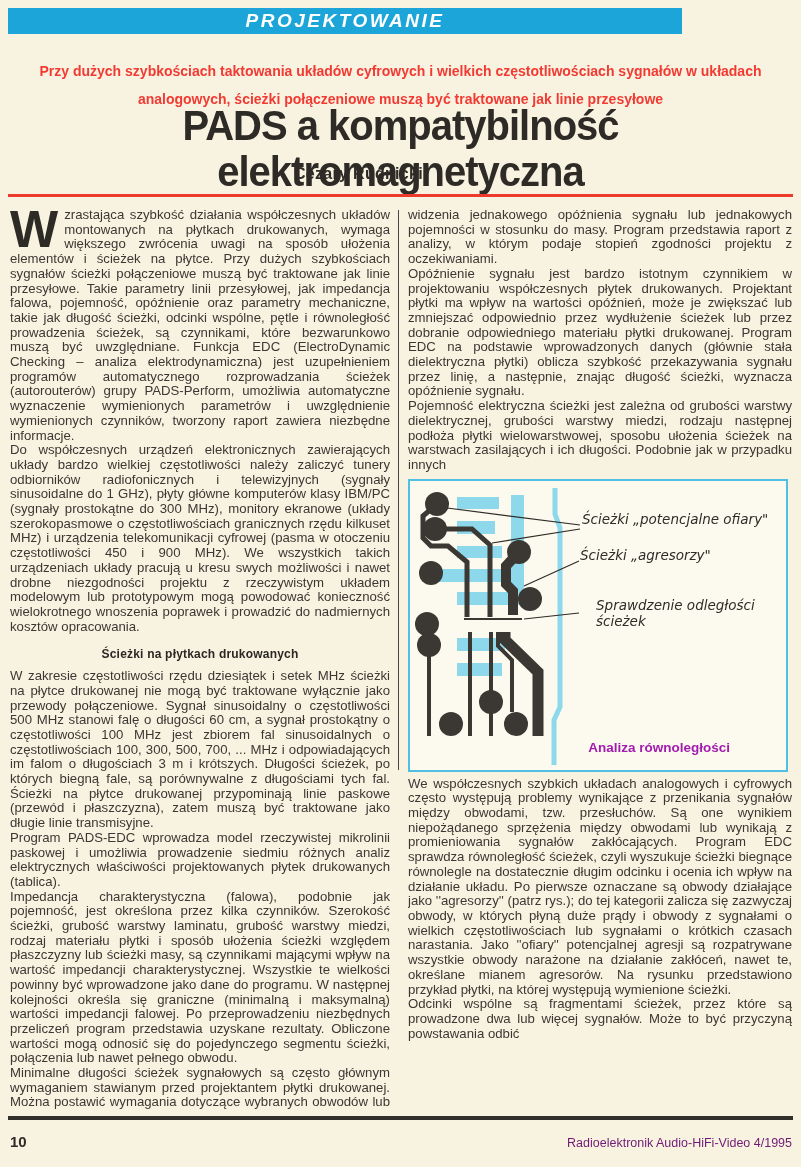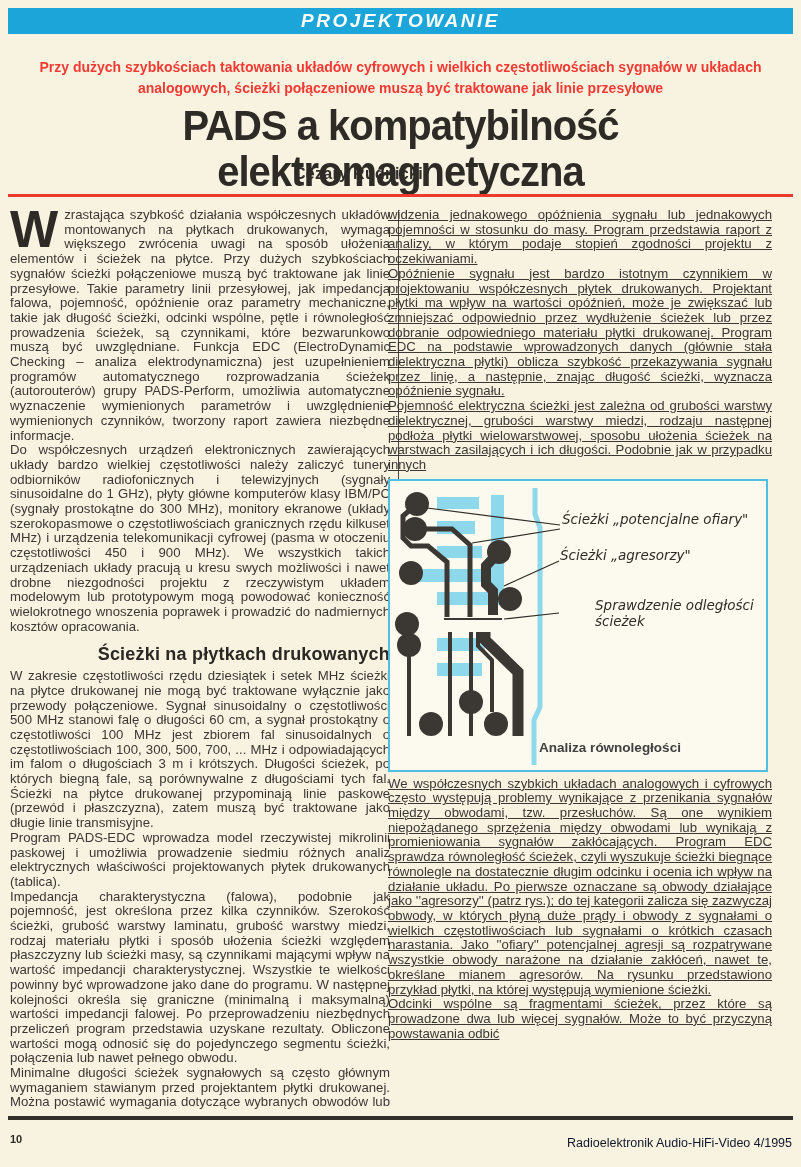--- a/index.html
+++ b/index.html
@@ -5,79 +5,79 @@
   html,body{margin:0;padding:0;}
   body{
     width:801px;height:1167px;position:relative;overflow:hidden;
     background:#f8f3e1;
     font-family:"Liberation Sans","DejaVu Sans",sans-serif;
     color:#3b3733;
   }
   .page{position:absolute;inset:0;}
   
   .masthead{
-    position:absolute;left:8px;top:8px;width:785px;height:26px;
+    position:absolute;left:8px;top:8px;width:674px;height:26px;
     background:#1ca5d8;display:flex;align-items:center;justify-content:center;
   }
   .masthead-label{
     color:#ffffff;font-weight:bold;font-style:italic;
     font-size:19px;letter-spacing:2.5px;
   }
   
   .lede{
     position:absolute;left:14px;top:57px;width:773px;
-    text-align:center;color:#f23a33;font-weight:bold;font-size:14px;line-height:21px;
+    text-align:center;color:#f23a33;font-weight:bold;font-size:14px;line-height:28px;
   }
   
   .article-title{
     position:absolute;left:0;top:104px;width:801px;text-align:center;
     font-size:40px;font-weight:bold;letter-spacing:-1px;color:#2e2b27;
     transform:scaleY(1.04);
   }
   .author{
     position:absolute;left:0;top:165px;width:717px;text-align:center;
     font-size:16px;font-weight:bold;color:#2e2b27;letter-spacing:.3px;
   }
   .red-rule{position:absolute;left:8px;top:194px;width:785px;height:3px;background:#ee3a2d;}
   
   .col{
     position:absolute;top:208px;height:902px;overflow:hidden;
     font-size:13.2px;line-height:14.7px;text-align:justify;
   }
   .col-left{left:10px;width:380px;}
-  .col-right{left:388px;width:384px;text-decoration:underline;}
+  .col-right{left:408px;width:384px;}
   .col-divider{position:absolute;left:398px;top:210px;width:1px;height:560px;background:#4a4540;}
   .col p{margin:0;padding:0;}
   .dropcap{
     float:left;font-size:51px;line-height:40px;font-weight:bold;color:#2e2b27;
     margin:2px 6px 0 0;
   }
   .section-heading{
-    font-size:18px;font-weight:bold;color:#2b2824;letter-spacing:.2px;
-    margin:13px 0 7px 0;text-align:right;
+    font-size:12px;font-weight:bold;color:#2b2824;letter-spacing:.2px;
+    margin:13px 0 7px 0;text-align:center;
   }
   
   .figure{
     position:relative;margin:6px 0 5px 0;width:376px;height:289px;
     border:2px solid #4fc0e4;background:#fcf9ee;
   }
   .figure svg{position:absolute;left:2px;top:1px;}
   .fig-label{
     position:absolute;font-family:"DejaVu Sans",sans-serif;font-style:italic;
     font-size:13.5px;color:#2f2c28;line-height:16px;white-space:nowrap;text-align:left;
   }
   .fig-label.wrap{white-space:normal;width:160px;}
   .fig-caption{
-    position:absolute;left:120px;top:260px;width:200px;text-align:center;
-    font-weight:bold;font-size:13.5px;color:#404040;
+    position:absolute;left:120px;top:260px;width:200px;text-align:right;
+    font-weight:bold;font-size:13.5px;color:#a21caf;
   }
   
   .footer-rule{position:absolute;left:8px;top:1116px;width:785px;height:4px;background:#332f2a;}
-  .page-number{position:absolute;left:10px;top:1133px;font-size:11px;font-weight:bold;color:#2e2b27;}
-  .journal-name{position:absolute;right:9px;top:1136px;font-size:12.5px;color:#0f172a;}
+  .page-number{position:absolute;left:10px;top:1133px;font-size:15px;font-weight:bold;color:#2e2b27;}
+  .journal-name{position:absolute;right:9px;top:1136px;font-size:12.5px;color:#701a75;}
 </style>
 </head>
 <body>
 
 <div class="page">
 
   <div class="masthead">
     <span class="masthead-label">PROJEKTOWANIE</span>
   </div>
 
@@ -147,21 +147,21 @@
 
         <g fill="none" stroke="#2f2c28" stroke-width="1.2">
           <path d="M35,26 L168,43"></path>
           <path d="M80,61 L168,47"></path>
           <path d="M112,104 L167,79"></path>
           <path d="M112,137 L167,131"></path>
         </g>
       </svg>
       <div class="fig-label" style="left:172px;top:30px;">Ścieżki „potencjalne ofiary"</div>
       <div class="fig-label" style="left:170px;top:66px;">Ścieżki „agresorzy"</div>
-      <div class="fig-label wrap" style="left:186px;top:116px;margin-left:19px;">Sprawdzenie odległości ścieżek</div>
+      <div class="fig-label wrap" style="left:186px;top:116px;">Sprawdzenie odległości ścieżek</div>
       <div class="fig-caption">Analiza równoległości</div>
     </div>
 
     <p>We współczesnych szybkich układach analogowych i cyfrowych często występują problemy wynikające z przenikania sygnałów między obwodami, tzw. przesłuchów. Są one wynikiem niepożądanego sprzężenia między obwodami lub wynikają z promieniowania sygnałów zakłócających. Program EDC sprawdza równoległość ścieżek, czyli wyszukuje ścieżki biegnące równolegle na dostatecznie długim odcinku i ocenia ich wpływ na działanie układu. Po pierwsze oznaczane są obwody działające jako ''agresorzy'' (patrz rys.); do tej kategorii zalicza się zazwyczaj obwody, w których płyną duże prądy i obwody z sygnałami o wielkich częstotliwościach lub sygnałami o krótkich czasach narastania. Jako ''ofiary'' potencjalnej agresji są rozpatrywane wszystkie obwody narażone na działanie zakłóceń, nawet te, określane mianem agresorów. Na rysunku przedstawiono przykład płytki, na której występują wymienione ścieżki.</p>
     <p>Odcinki wspólne są fragmentami ścieżek, przez które są prowadzone dwa lub więcej sygnałów. Może to być przyczyną powstawania odbić</p>
   </div>
 
   <div class="footer-rule"></div>
   <div class="page-number">10</div>
   <div class="journal-name">Radioelektronik Audio-HiFi-Video 4/1995</div>

